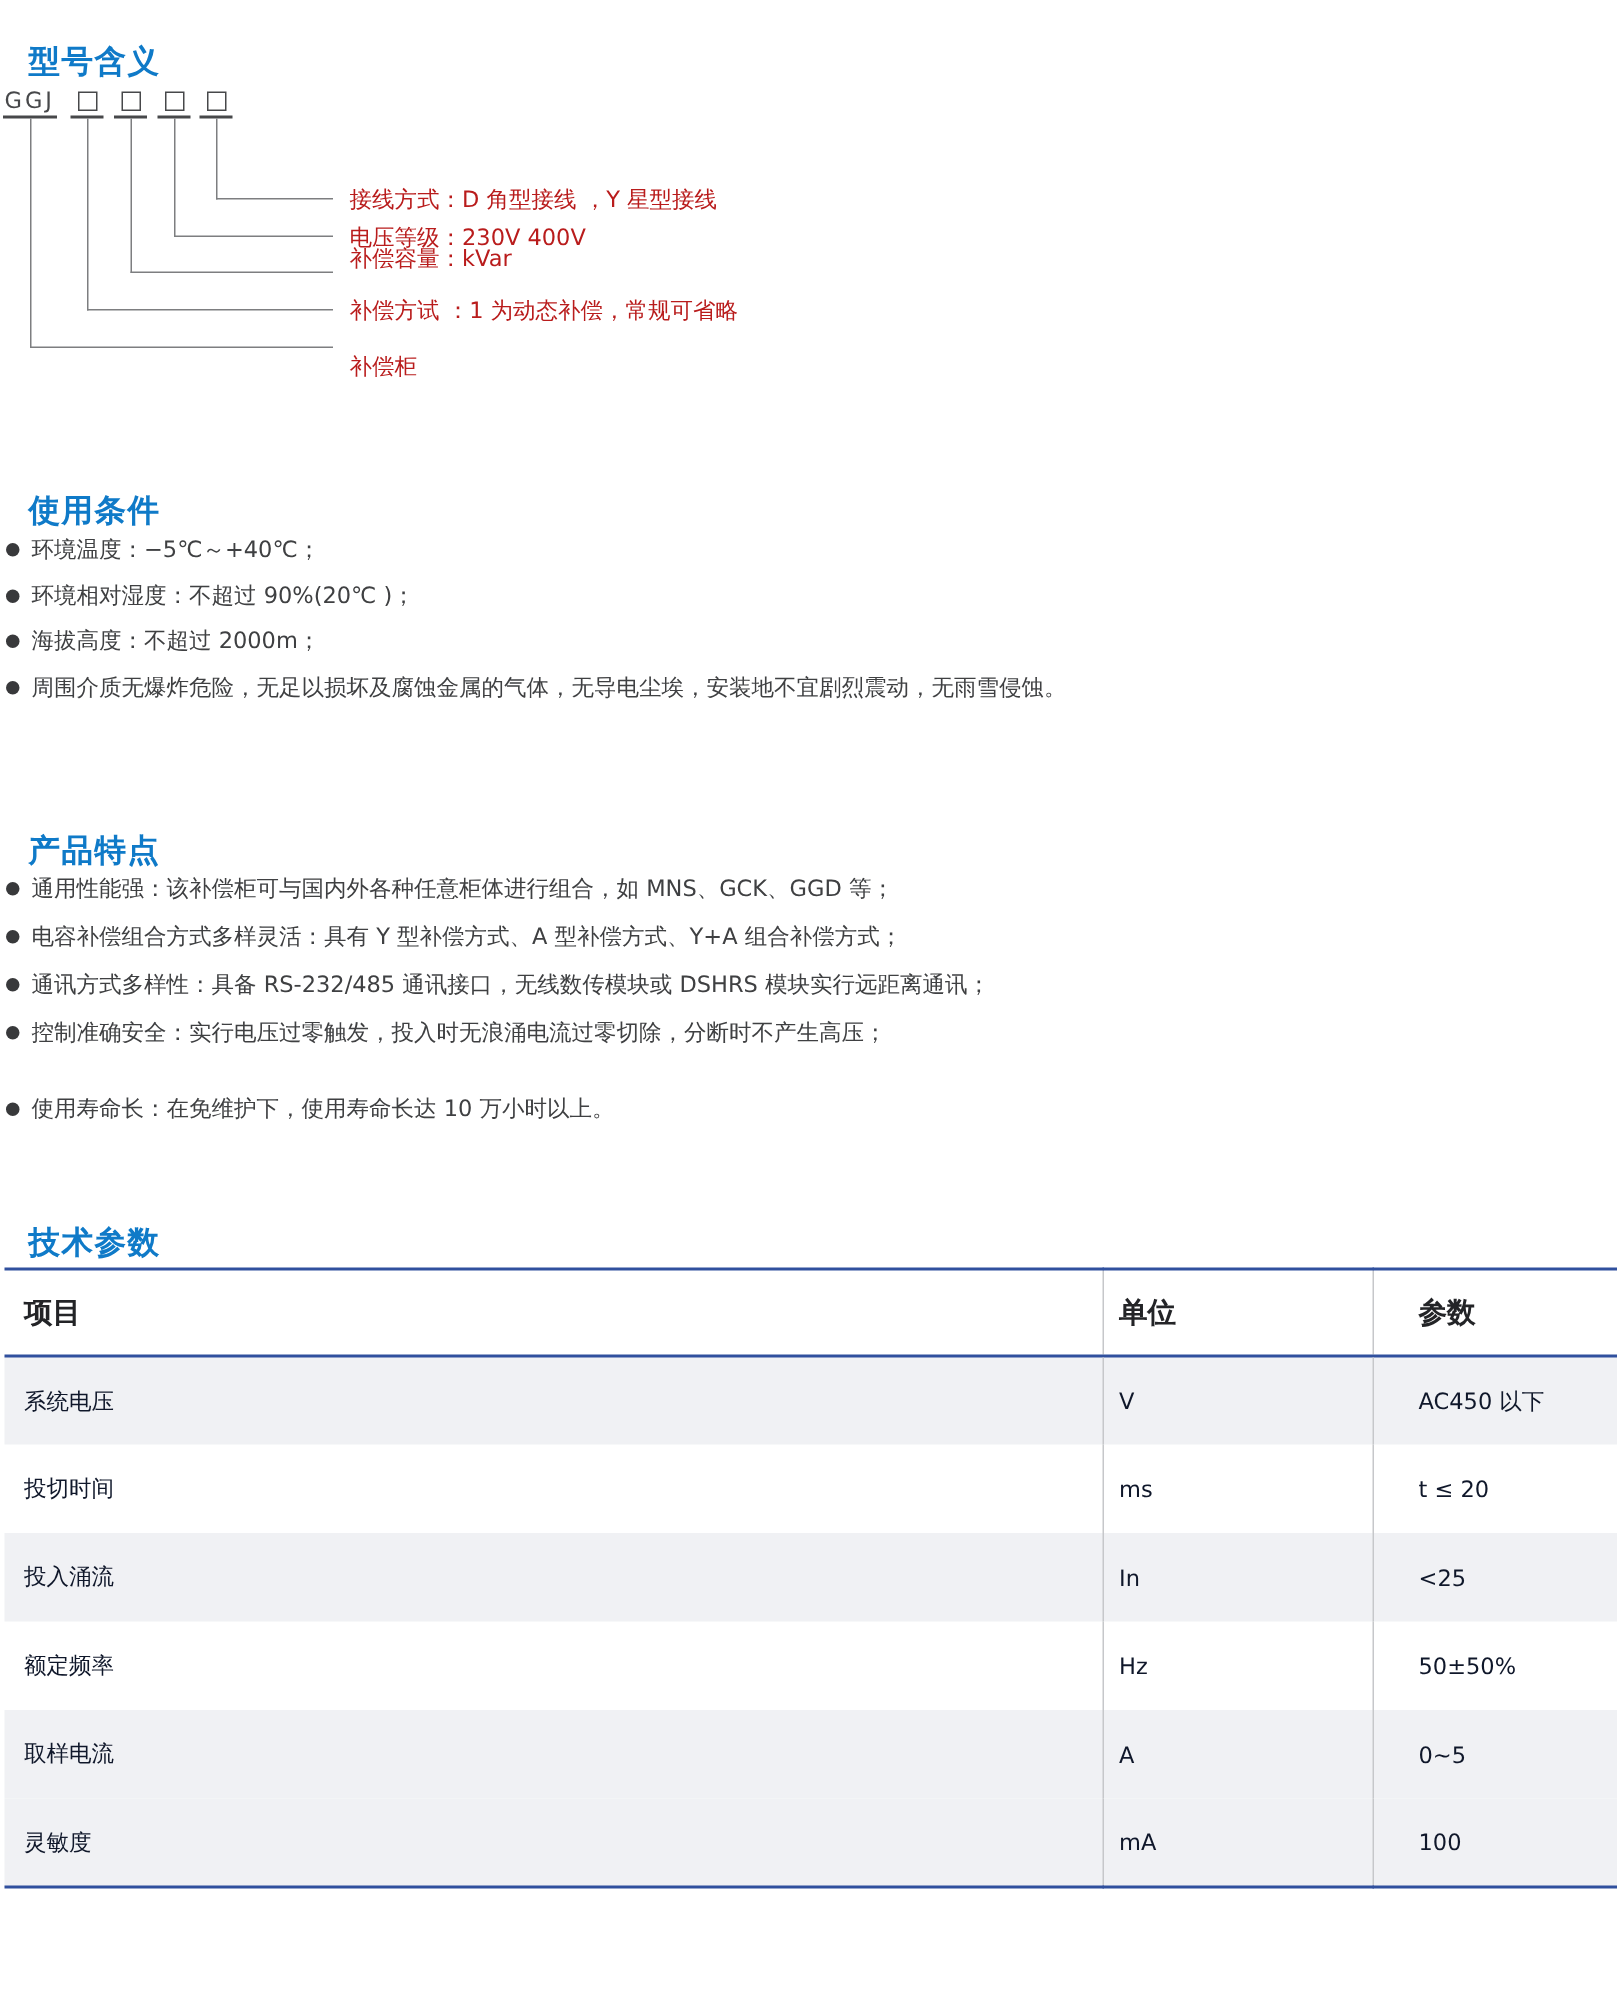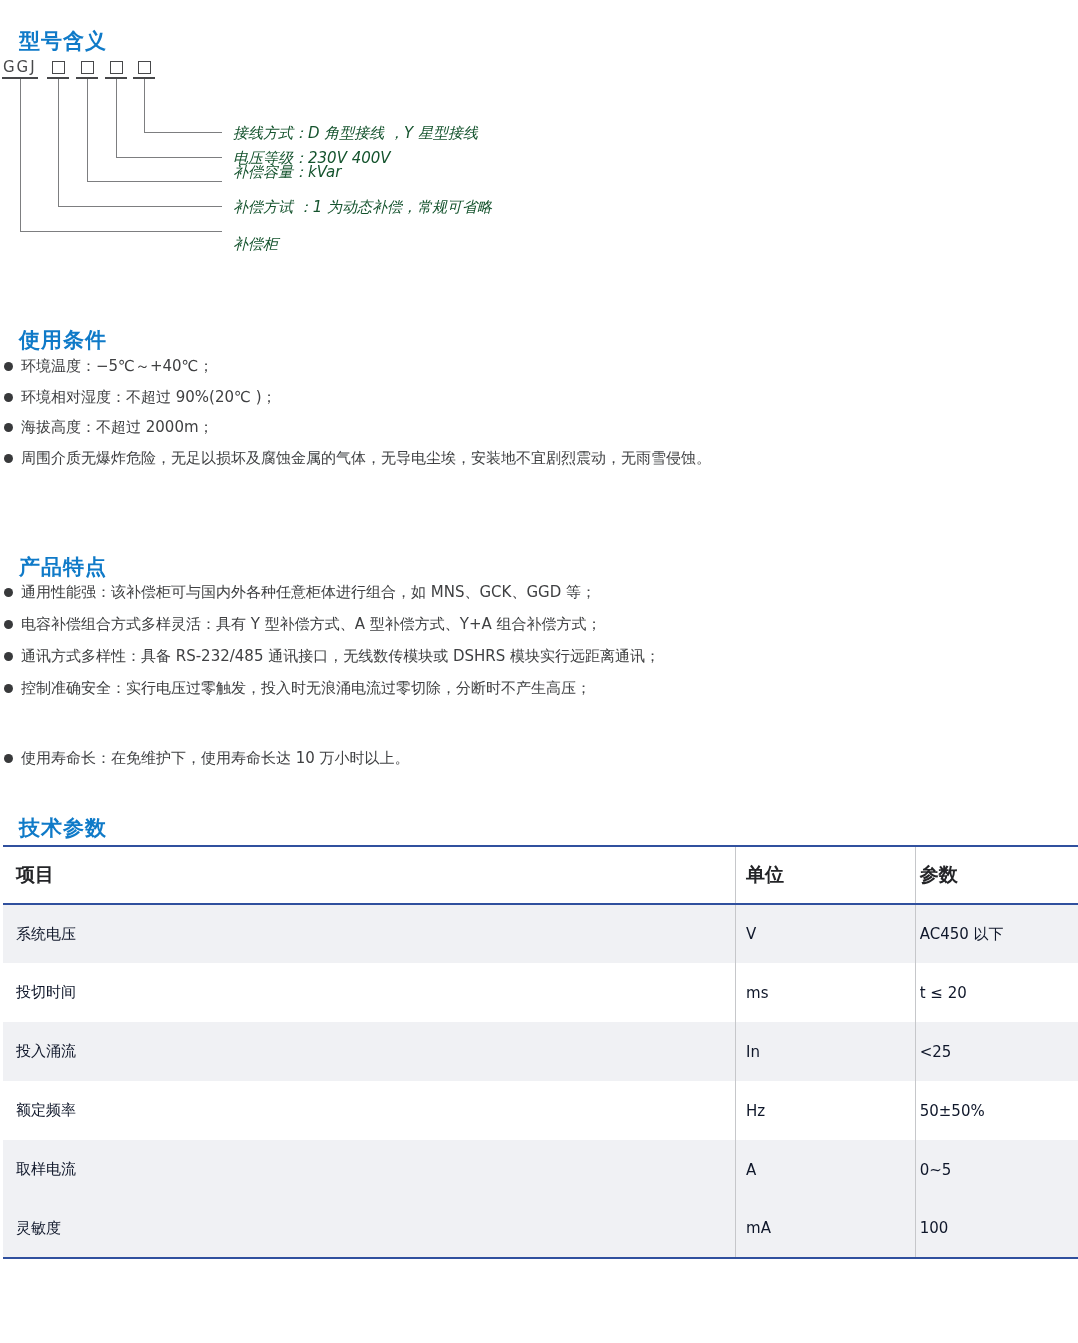--- a/index.html
+++ b/index.html
@@ -46,53 +46,53 @@
     position: absolute; top: 21px;
     border-left: 1.5px solid #7d7e80; border-bottom: 1.5px solid #7d7e80;
   }
   .c-ggj { left: 20px;  width: 202px; height: 153px; }
   .c1    { left: 58px;  width: 164px; height: 128px; }
   .c2    { left: 87px;  width: 135px; height: 103px; }
   .c3    { left: 116px; width: 106px; height: 79px; }
   .c4    { left: 144px; width: 78px;  height: 54px; }
   .dlabel {
     position: absolute; left: 233px;
-    font-size: 15px; color: #14532d; line-height: 20px; white-space: nowrap; font-style: italic;
+    font-size: 15px; color: #b91c1c; line-height: 20px; white-space: nowrap;
   }
   .dl1 { top: 65px; }  .dl2 { top: 90px; }  .dl3 { top: 104px; }
   .dl4 { top: 139px; } .dl5 { top: 176px; }
 
   
   .li {
     position: absolute; left: 4px;
     display: flex; align-items: center;
     font-size: 15px; color: #3f4042; line-height: 22px; white-space: nowrap;
   }
   .bullet {
     width: 9px; height: 9px; border-radius: 50%;
     background: #38393b; margin-right: 8px; flex: none;
   }
   .u1 { top: 355px; } .u2 { top: 386px; } .u3 { top: 416px; } .u4 { top: 447px; }
-  .f1 { top: 581px; } .f2 { top: 613px; } .f3 { top: 645px; } .f4 { top: 677px; } .f5 { top: 747px; }
+  .f1 { top: 581px; } .f2 { top: 613px; } .f3 { top: 645px; } .f4 { top: 677px; } .f5 { top: 728px; }
 
   
   .specs {
     position: absolute; left: 3px; top: 845px; width: 1075px;
     border-collapse: collapse; table-layout: fixed;
     border-top: 2px solid #30509e; border-bottom: 2px solid #30509e;
   }
   .specs th {
     height: 58px; text-align: left;
     font-size: 19px; font-weight: bold; color: #232427;
     background: #ffffff; border-bottom: 2px solid #30509e;
   }
   .specs td { height: 59px; font-size: 15px; color: #0f172a; }
   .specs .c1 { width: 477px; padding-left: 13px; }
   .specs .c2 { width: 117px; padding-left: 10px; border-left: 1px solid #c6c7ca; }
-  .specs .c3 { padding-left: 4px; border-left: 1px solid #c6c7ca; }
+  .specs .c3 { padding-left: 30px; border-left: 1px solid #c6c7ca; }
   .specs tr.gray td { background: #f0f1f4; }
 </style>
 </head>
 <body>
 
 <h2 class="sec-title t-model">型号含义</h2>
 
 <div class="diagram">
   <span class="ggj">GGJ</span>
   <div class="ul ul-ggj"></div>

